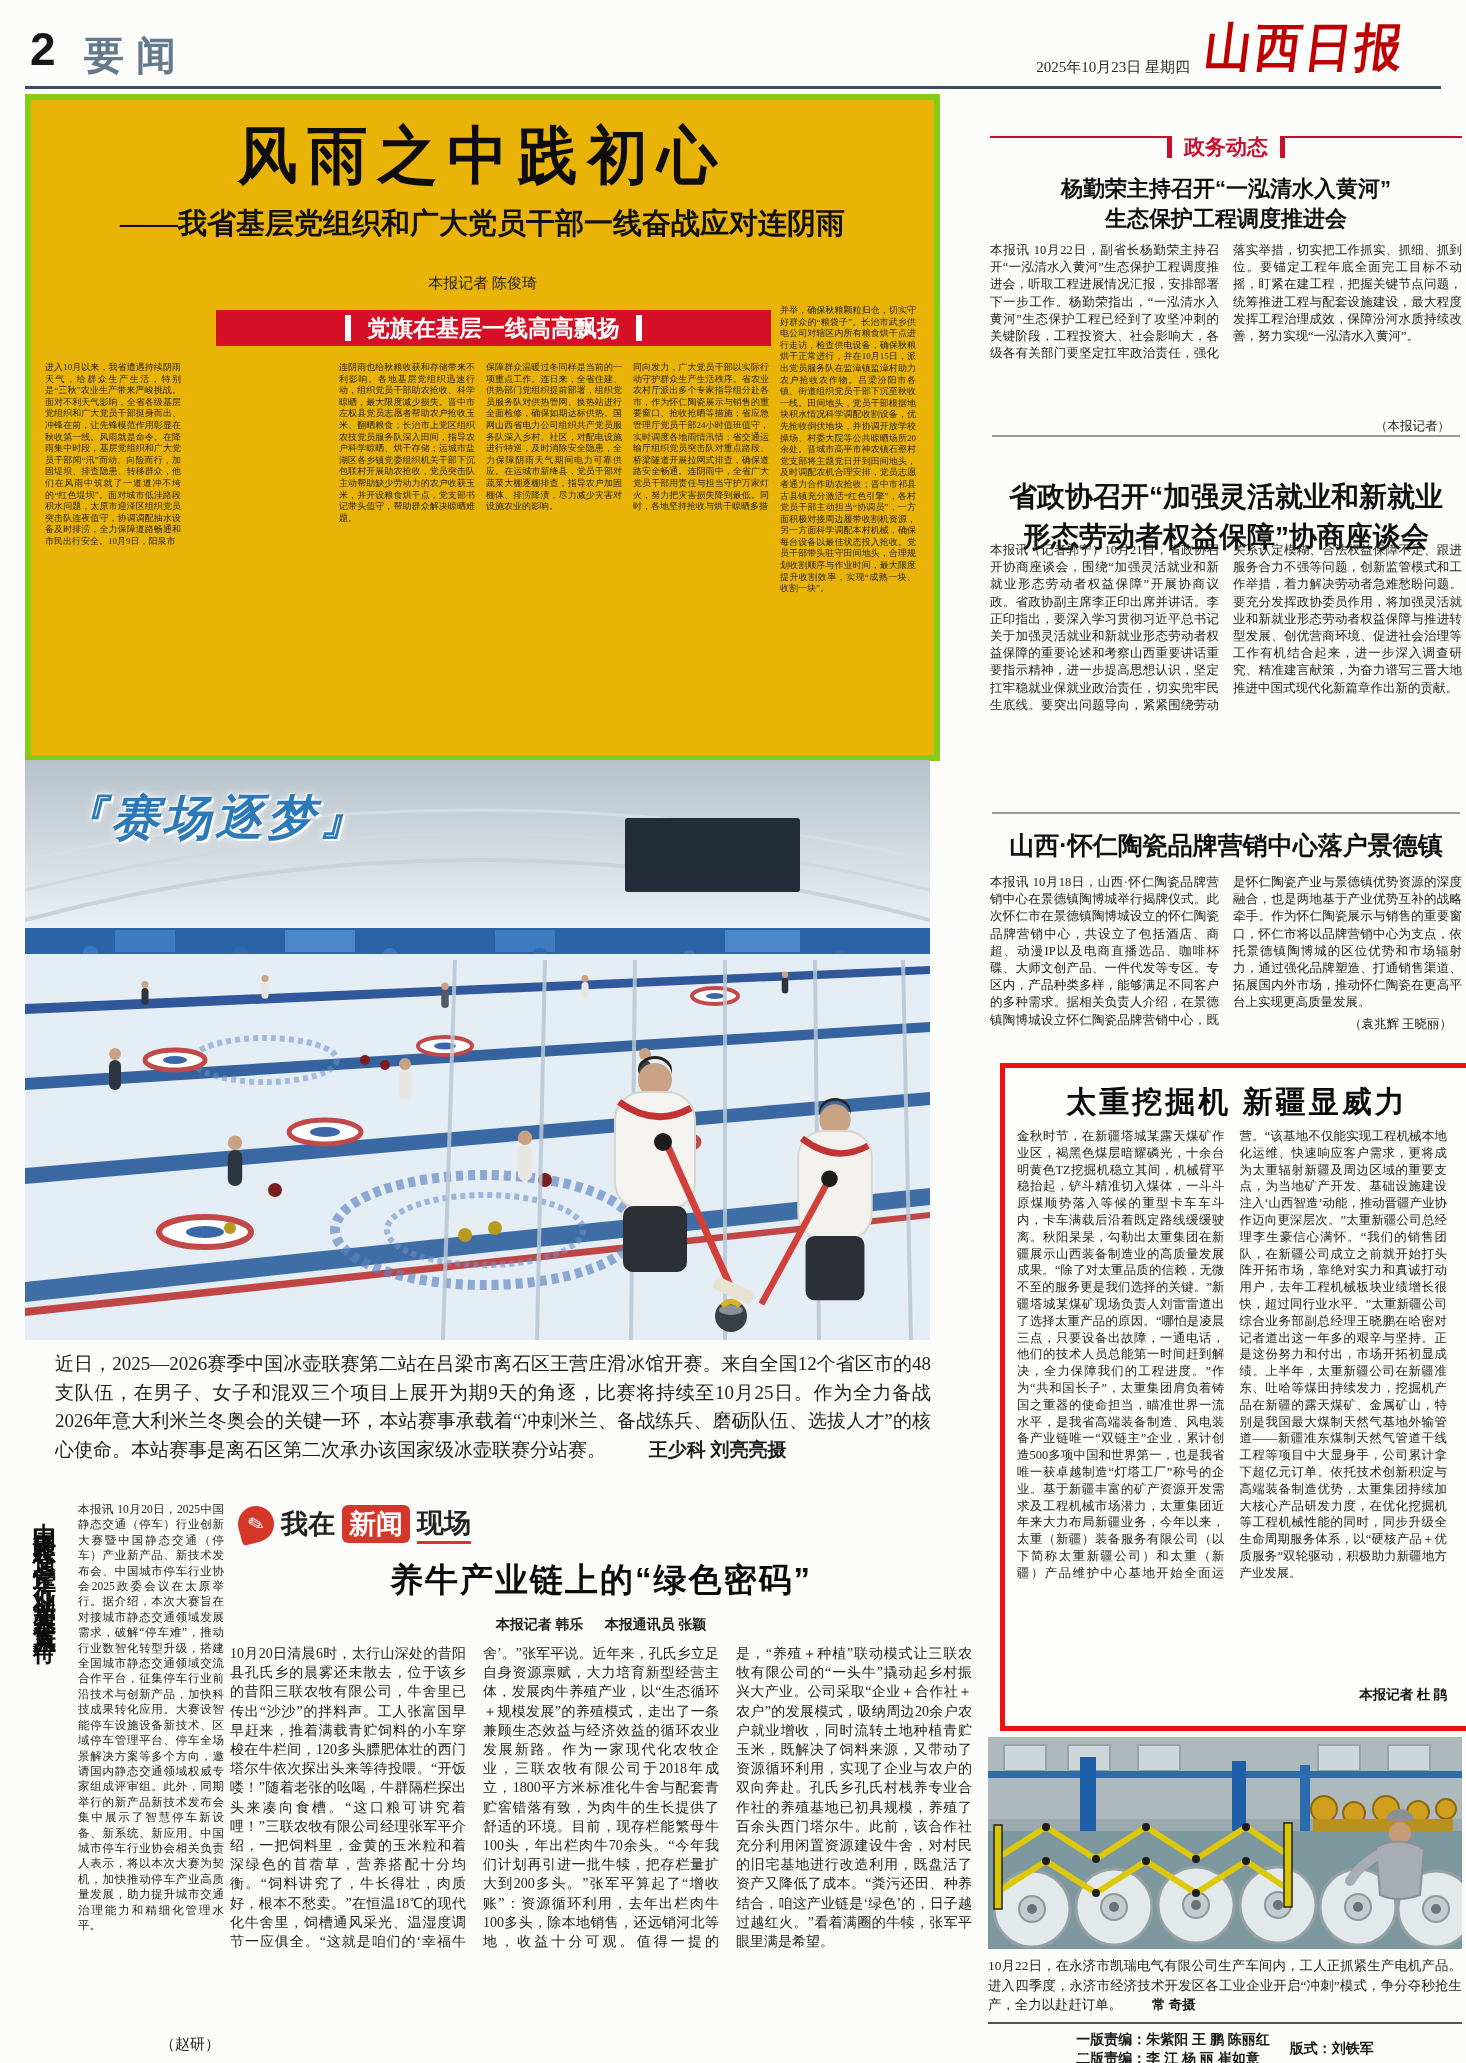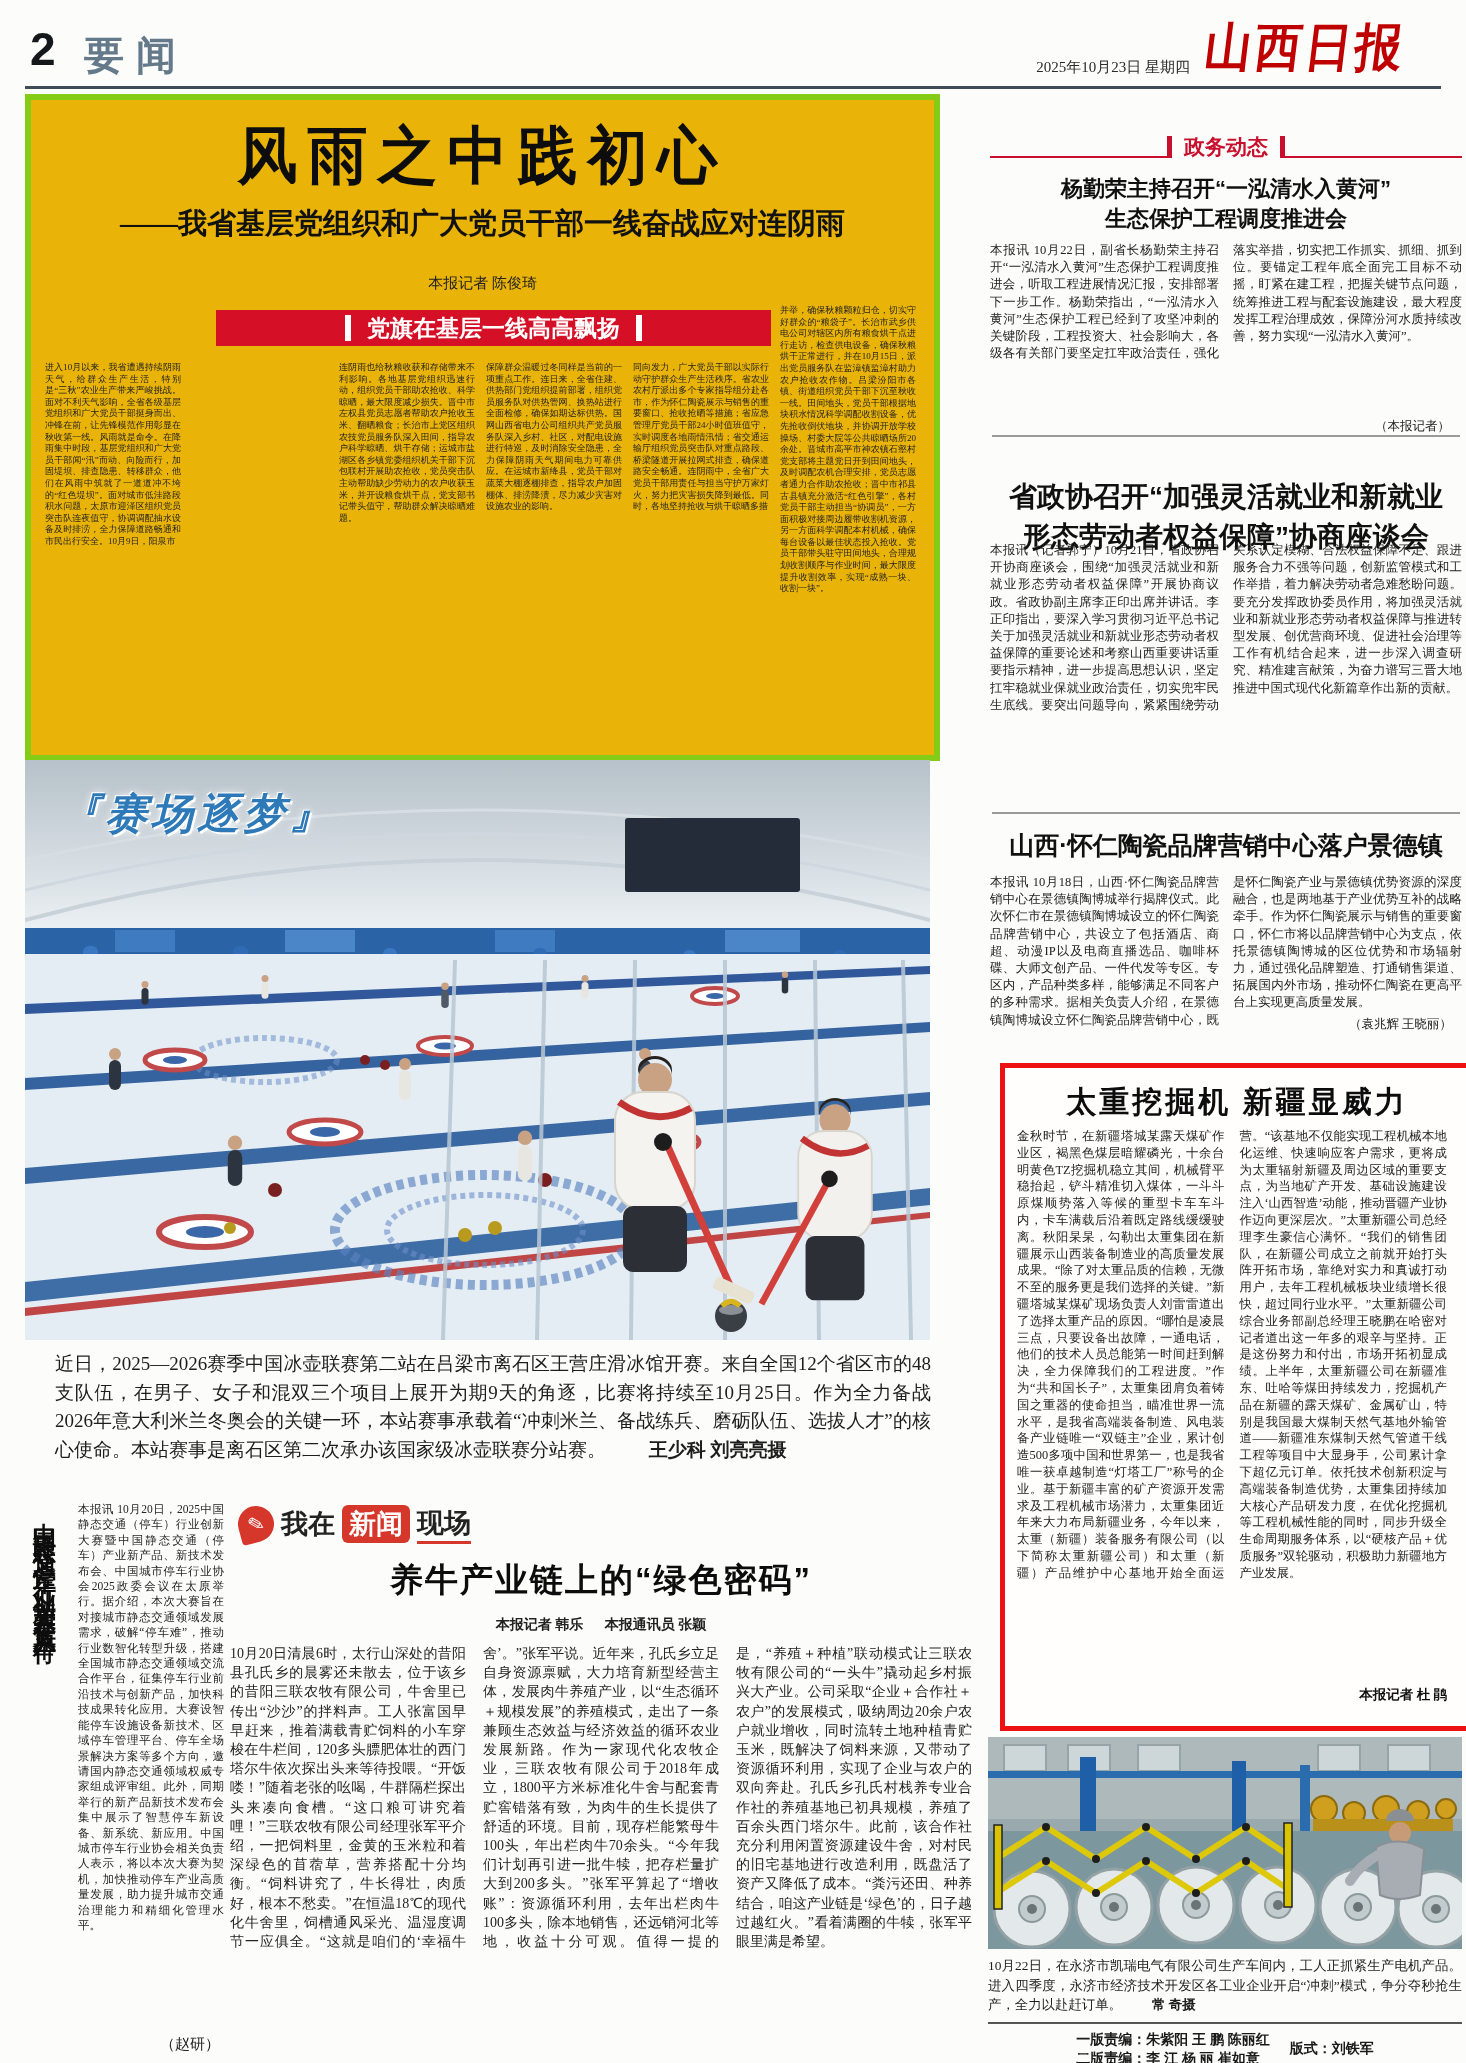--- a/index.html
+++ b/index.html
@@ -21,21 +21,21 @@
               letter-spacing:10px;color:#0d0d0d;transform:scaleY(1.04);}
   .main-sub{left:0;right:0;top:104px;text-align:center;font-size:29px;font-weight:bold;color:#111;}
   .main-byline{left:0;right:0;top:174px;text-align:center;font-size:15px;color:#222;}
   .main-banner{left:185px;top:210px;width:555px;height:36px;background:#d50f25;color:#fff;
                display:flex;align-items:center;justify-content:center;font-size:23px;font-weight:bold;}
   .main-banner span{border-left:6px solid #fff;border-right:6px solid #fff;padding:1px 16px;line-height:24px;}
   .mcol{top:262px;width:136px;height:368px;font-size:9px;line-height:11.6px;color:#242424;overflow:hidden;}
   .mcol6{top:205px;height:425px;}
   
   .gov{left:990px;top:130px;width:472px;height:930px;}
-  .gov-hdr{left:0;right:0;top:6px;display:flex;align-items:flex-end;gap:0;}
+  .gov-hdr{left:0;right:0;top:6px;display:flex;align-items:flex-start;gap:0;}
   .gov-hdr .ln{flex:1;border-top:2px solid #c8102e;}
   .gov-hdr .tx{color:#c8102e;font-weight:bold;font-size:21px;border-left:5px solid #c8102e;
                border-right:5px solid #c8102e;padding:0 12px;line-height:22px;}
   .g-t{left:0;right:0;text-align:center;font-weight:bold;color:#101010;}
   .a1t{top:44px;font-size:22px;line-height:30px;}
   .a2t{top:320px;font-size:28px;line-height:40px;margin-top:27px;}
   .a3t{top:700px;font-size:25px;line-height:30px;}
   .g-body{left:0;right:0;column-gap:14px;column-count:2;font-size:12.5px;line-height:17.2px;color:#222;overflow:hidden;}
   .a1b{top:112px;height:172px;}
   .a2b{top:412px;height:242px;}
@@ -46,21 +46,21 @@
   .g-rule{left:2px;right:2px;border-top:2px solid #9a9a9a;}
   .r1{top:305px;} .r2{top:682px;}
   
   .tz-box{left:1000px;top:1063px;width:464px;height:658px;border:5px solid #ee1111;background:#fffefd;}
   .tz-title{left:0;right:0;top:14px;text-align:center;font-size:30px;font-weight:bold;letter-spacing:3px;color:#0c0c0c;}
   .tz-body{left:12px;top:60px;width:430px;height:552px;column-count:2;column-gap:15px;
            font-size:12.4px;line-height:16.8px;color:#222;overflow:hidden;}
   .tz-byline{right:22px;bottom:22px;font-size:13.5px;font-weight:bold;color:#111;}
   
   .curl-wrap{left:25px;top:760px;width:905px;height:580px;background:#dfe7ec;overflow:hidden;}
-  .curl-badge{left:34px;top:26px;font-size:42px;font-weight:bold;font-style:italic;color:#2e7ab8;
+  .curl-badge{left:34px;top:26px;font-size:48px;font-weight:bold;font-style:italic;color:#2e7ab8;
               text-shadow:2px 2px 0 #ffffff,-1px -1px 0 #ffffff,0 0 8px #ffffff;letter-spacing:4px;}
   .curl-cap{left:55px;top:1350px;width:876px;font-size:19px;line-height:28.5px;color:#1d1d1d;}
   .credit{font-weight:bold;margin-left:2em;white-space:nowrap;}
   
   .park{left:30px;top:1500px;width:196px;height:558px;}
   .park-title{left:0;top:4px;height:548px;writing-mode:vertical-rl;font-size:23px;font-weight:bold;
               letter-spacing:6px;color:#0d0d0d;}
   .park-body{left:48px;top:2px;width:146px;height:528px;font-size:11.5px;line-height:15.4px;color:#242424;overflow:hidden;}
   .park-sign{right:6px;bottom:4px;font-size:15px;color:#222;}
   

